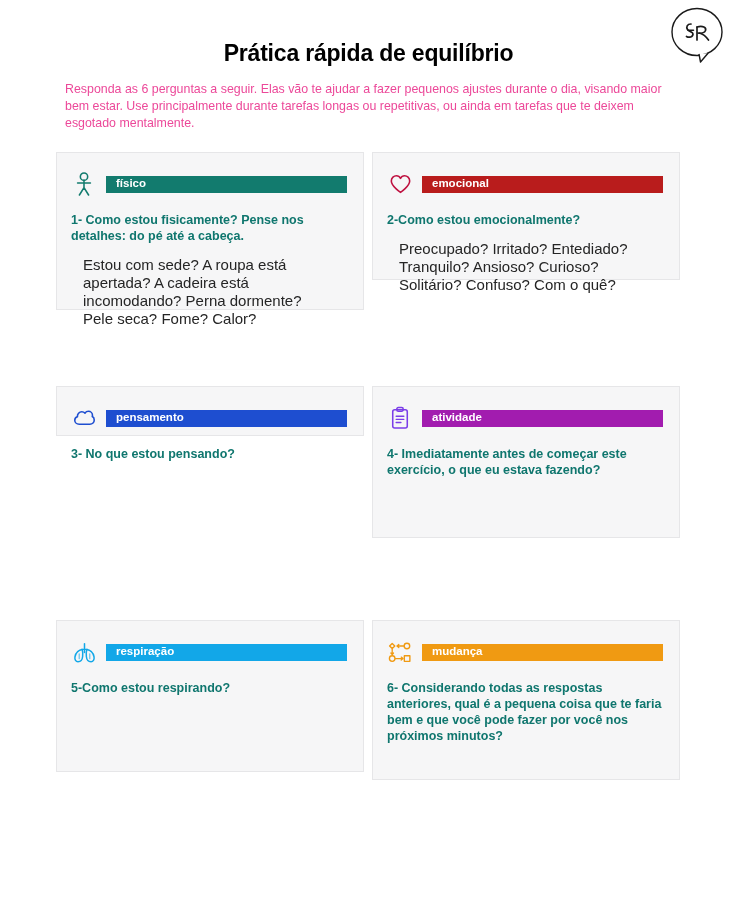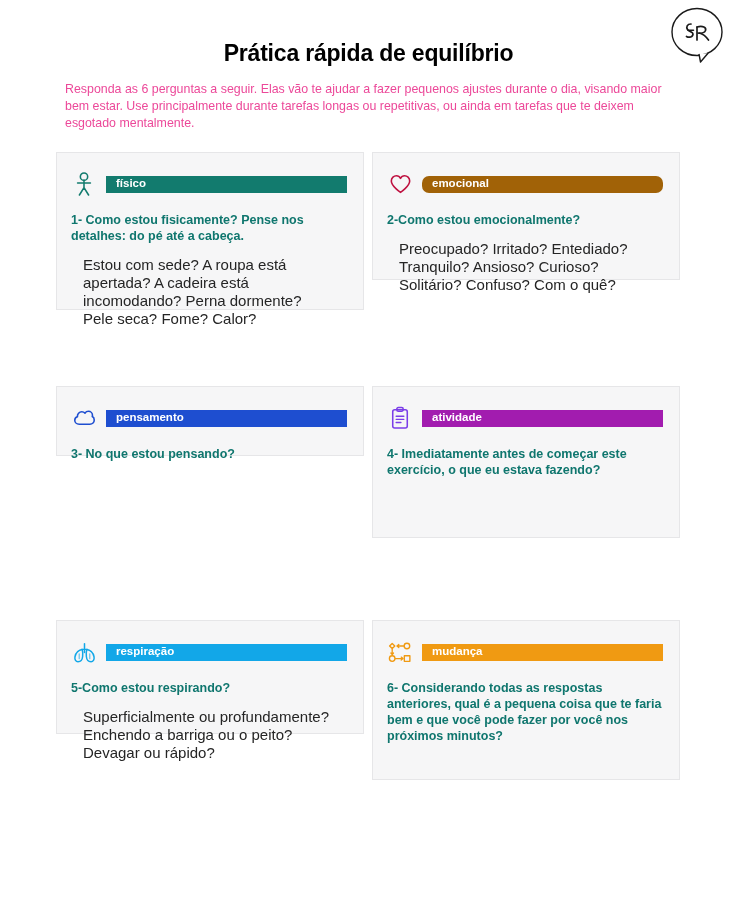--- a/index.html
+++ b/index.html
@@ -157,33 +157,33 @@
     </div>
 
     <div class="card right" id="card1" style="height: 128px;">
       <div class="card-head">
         <span class="card-icon">
           <svg viewBox="0 0 26 24" width="23" height="21">
             <path d="M13 21 C13 21 2.5 14 2.5 8 C2.5 4.2 5.5 2 8.3 2 C10.6 2 12.2 3.4 13 5
                      C13.8 3.4 15.4 2 17.7 2 C20.5 2 23.5 4.2 23.5 8 C23.5 14 13 21 13 21 Z" fill="none" stroke="#bf1140" stroke-width="1.8" stroke-linejoin="round"></path>
           </svg>
         </span>
-        <span class="tag-bar" id="tag1" style="background: #a16207; border-radius: 7px;">
+        <span class="tag-bar" id="tag1" style="background: #b91c1c;">
           <span class="tag-label">emocional</span>
         </span>
       </div>
       <p class="q-title">2-Como estou emocionalmente?</p>
       <p class="q-body">Preocupado? Irritado? Entediado? Tranquilo? Ansioso? Curioso? Solitário? Confuso? Com o quê?</p>
     </div>
 
   </div>
 
   <div class="row">
 
-    <div class="card left" id="card2" style="height: 70px;">
+    <div class="card left" id="card2" style="height: 50px;">
       <div class="card-head">
         <span class="card-icon">
           <svg viewBox="0 0 26 22" width="23" height="20">
             <path d="M7 18 C4 18 2 16 2 13.5 C2 11.6 3.2 10.1 5 9.6 C4.8 6.6 7 4 10 4
                      C11.4 4 12.7 4.6 13.6 5.5 C14.4 4.2 15.8 3.4 17.4 3.4 C20 3.4 22 5.5 22 8
                      C22 8.5 21.9 9 21.8 9.4 C23.2 10.1 24 11.5 24 13.2 C24 15.8 22 18 19 18 Z" fill="none" stroke="#1e4ed0" stroke-width="1.8" stroke-linejoin="round"></path>
           </svg>
         </span>
         <span class="tag-bar" id="tag2" style="background: rgb(30, 78, 208);">
           <span class="tag-label">pensamento</span>
@@ -206,39 +206,38 @@
           <span class="tag-label">atividade</span>
         </span>
       </div>
       <p class="q-title">4- Imediatamente antes de começar este exercício, o que eu estava fazendo?</p>
     </div>
 
   </div>
 
   <div class="row">
 
-    <div class="card left" id="card4" style="height: 114px;">
+    <div class="card left" id="card4" style="height: 152px;">
       <div class="card-head">
         <span class="card-icon">
           <svg viewBox="0 0 28 26" width="25" height="23">
             <path d="M14 3 L14 13" stroke="#12a7e8" stroke-width="1.7" stroke-linecap="round"></path>
             <path d="M10.5 9.5 L14 9.5 L17.5 9.5" stroke="#12a7e8" stroke-width="1.5" stroke-linecap="round"></path>
             <path d="M11.5 9.5 C8 10 4 13 3.2 18 C2.7 21.3 4.3 23.5 6.6 23.5
                      C9 23.5 11.5 21.5 11.9 17.5 C12.1 15.2 11.9 11.5 11.5 9.5 Z" fill="none" stroke="#12a7e8" stroke-width="1.7" stroke-linejoin="round"></path>
             <path d="M16.5 9.5 C20 10 24 13 24.8 18 C25.3 21.3 23.7 23.5 21.4 23.5
                      C19 23.5 16.5 21.5 16.1 17.5 C15.9 15.2 16.1 11.5 16.5 9.5 Z" fill="none" stroke="#12a7e8" stroke-width="1.7" stroke-linejoin="round"></path>
             <path d="M8 14.5 L8 20 M20 14.5 L20 20" stroke="#12a7e8" stroke-width="1.2" stroke-linecap="round" opacity="0.75"></path>
           </svg>
         </span>
         <span class="tag-bar" id="tag4" style="background: rgb(18, 167, 232);">
           <span class="tag-label">respiração</span>
         </span>
       </div>
       <p class="q-title">5-Como estou respirando?</p>
-      <p class="q-body">Superficialmente ou profundamente? Enchendo a barriga ou o peito? Devagar ou rápido?</p>
     </div>
 
     <div class="card right" id="card5" style="height: 160px;">
       <div class="card-head">
         <span class="card-icon">
           <svg viewBox="0 0 30 28" width="27" height="25">
             <path d="M6 3.5 L9 6.5 L6 9.5 L3 6.5 Z" fill="none" stroke="#f09a12" stroke-width="1.6" stroke-linejoin="round"></path>
             <circle cx="23" cy="6.5" r="3.2" fill="none" stroke="#f09a12" stroke-width="1.6"></circle>
             <path d="M19.2 6.5 L11.5 6.5 M11.5 6.5 L13.6 4.8 M11.5 6.5 L13.6 8.2" fill="none" stroke="#f09a12" stroke-width="1.5" stroke-linecap="round" stroke-linejoin="round"></path>
             <path d="M6 10 L6 16.5 M6 16.5 L4.5 14.6 M6 16.5 L7.5 14.6" fill="none" stroke="#f09a12" stroke-width="1.5" stroke-linecap="round" stroke-linejoin="round"></path>

